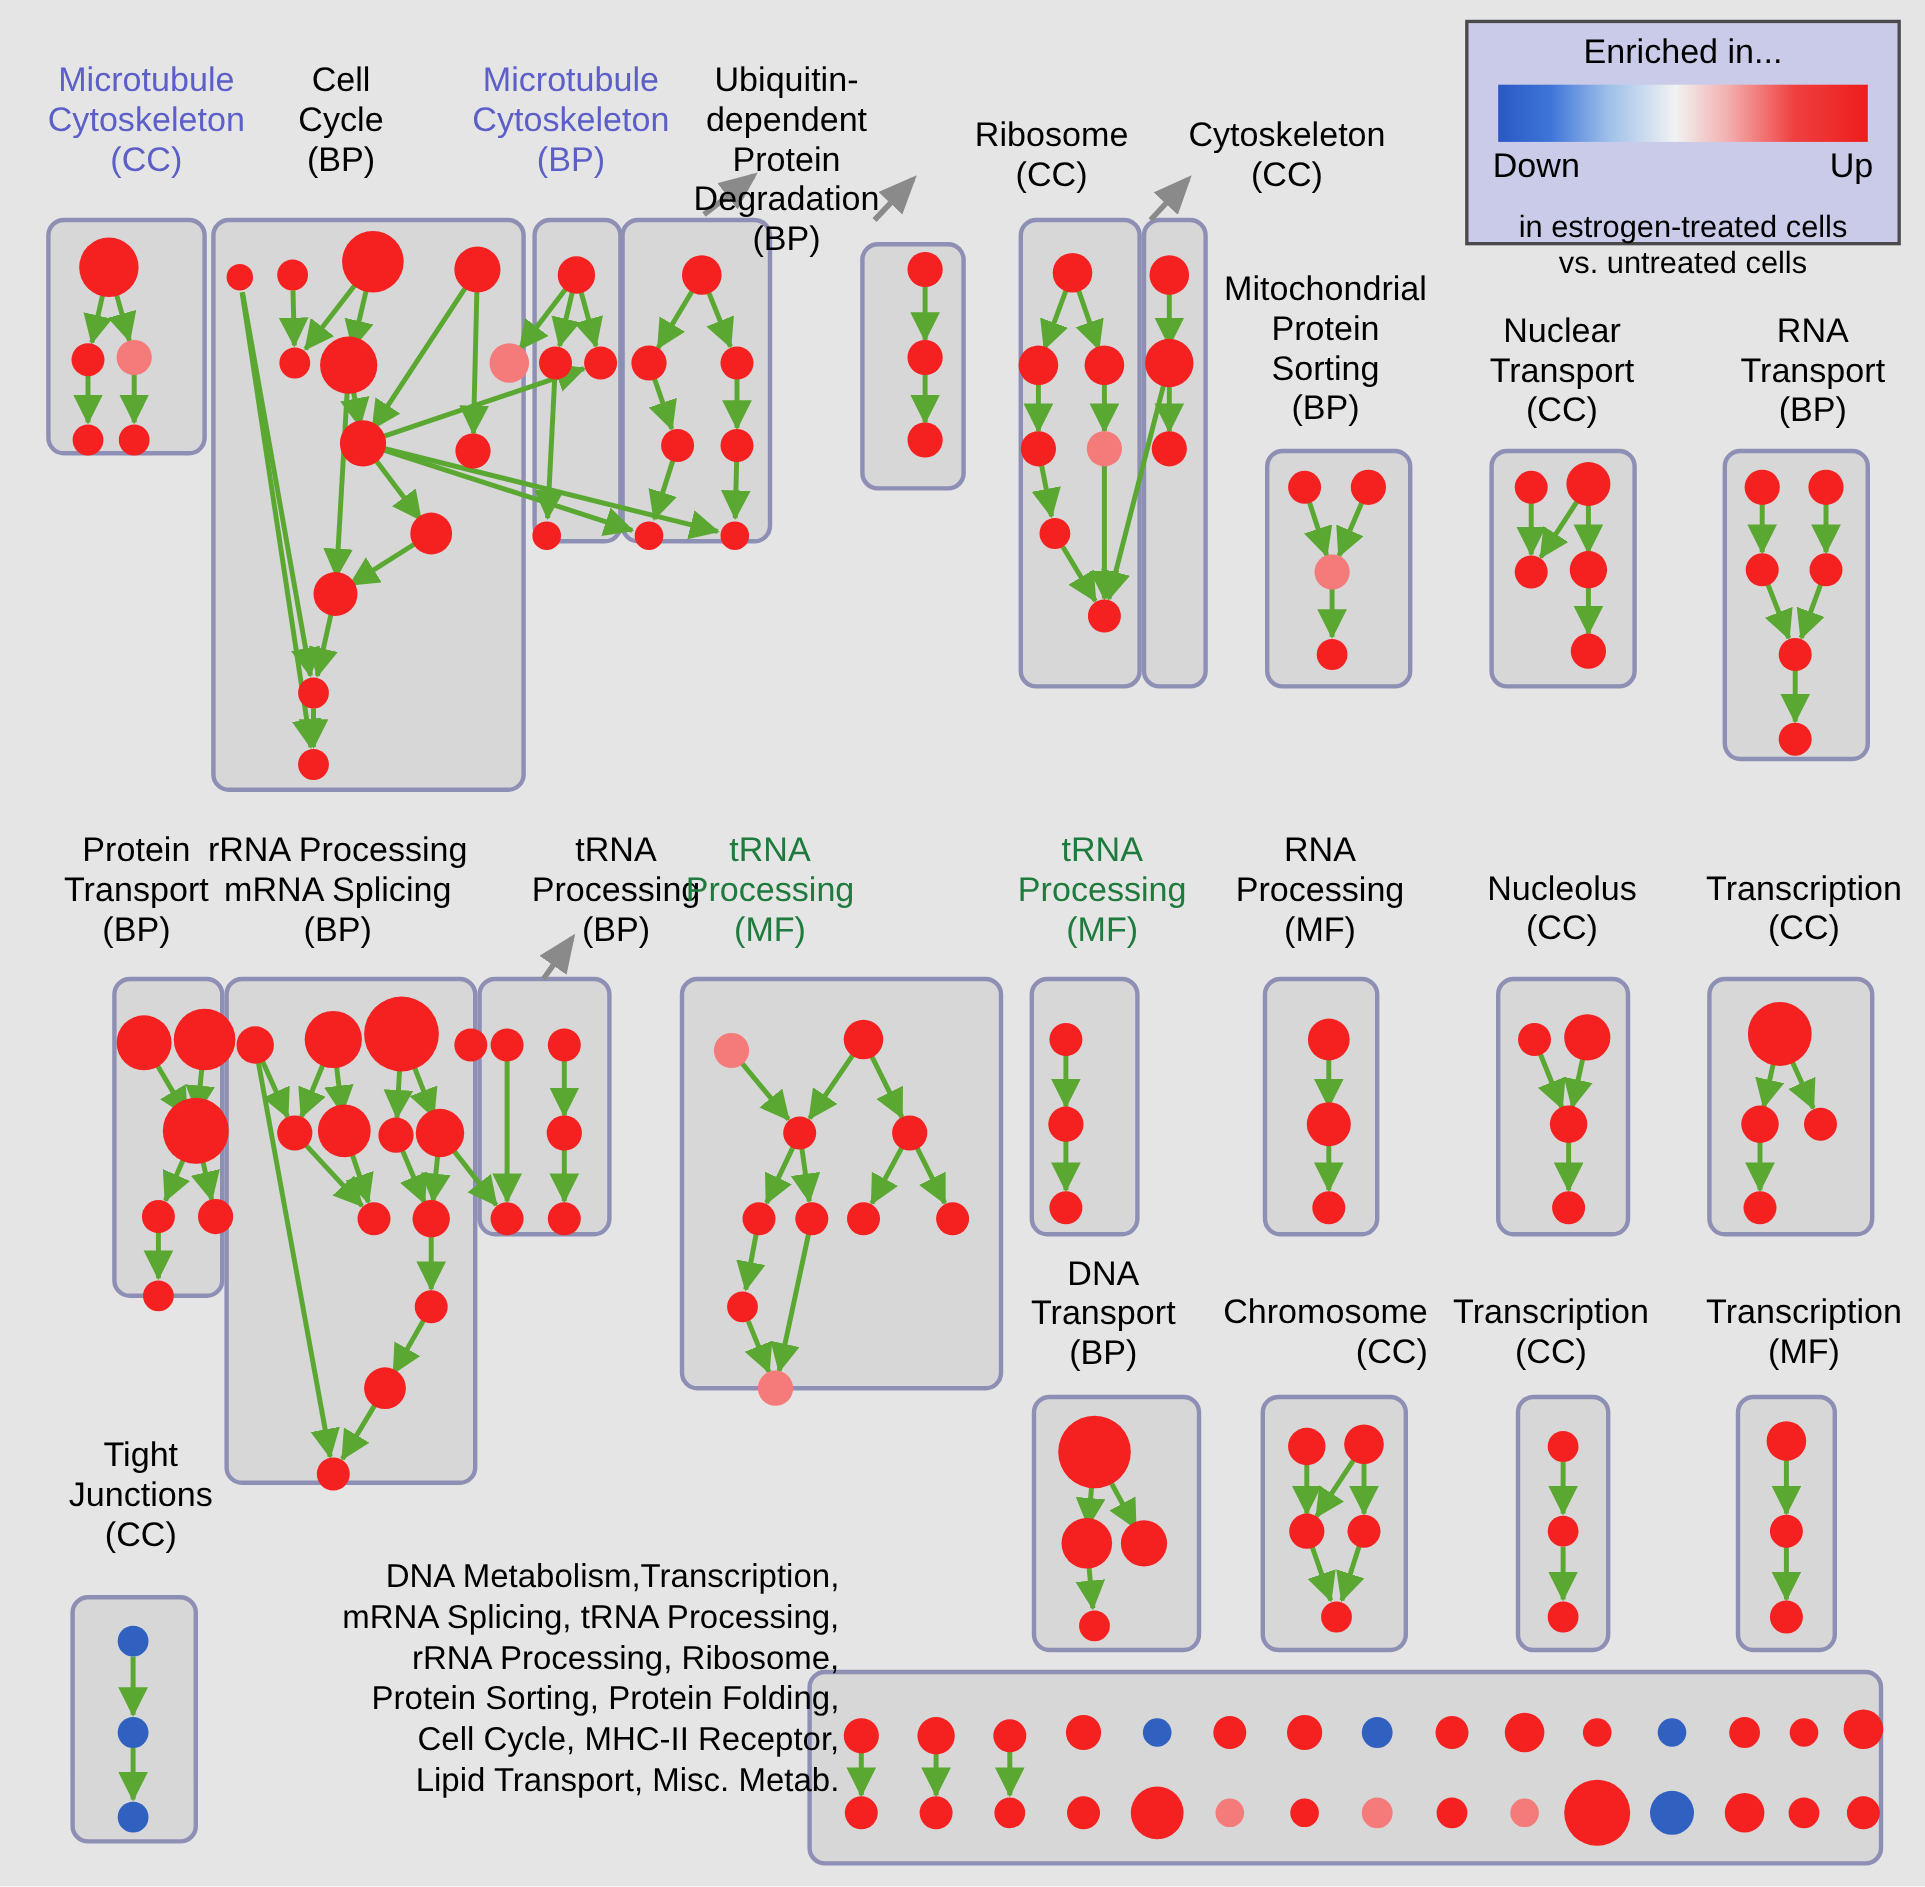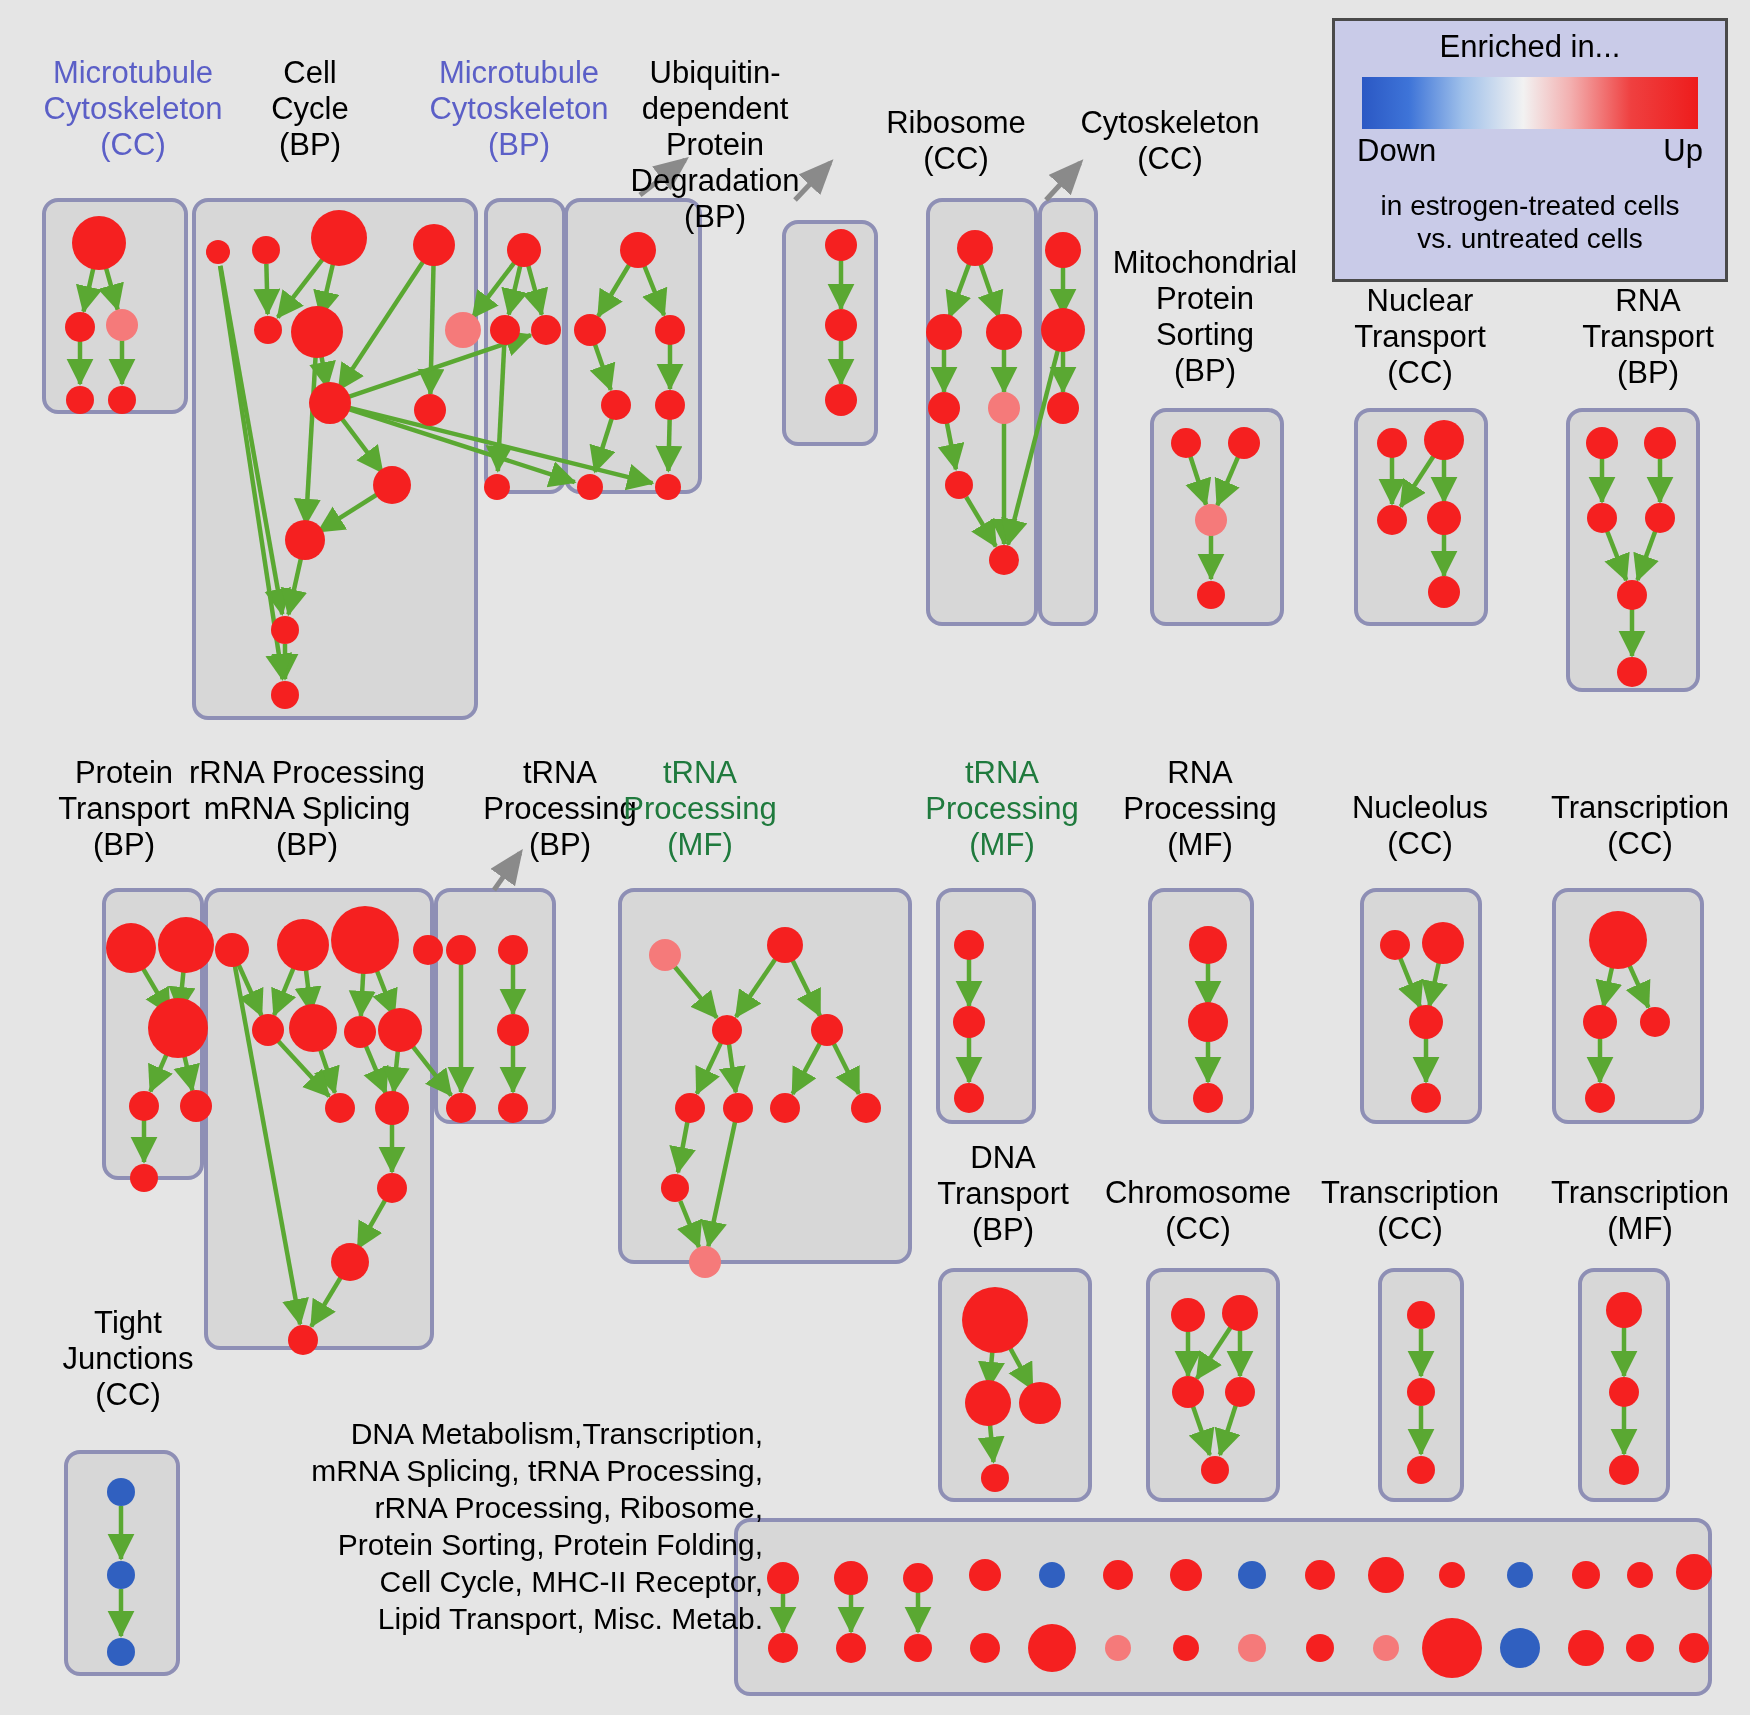--- a/index.html
+++ b/index.html
@@ -445,39 +445,39 @@
         <div class="label " style="left: 1110px; top: 755px; width: 180px;">RNA
 Processing
 (MF)</div>
         <div class="label " style="left: 1330px; top: 790px; width: 180px;">Nucleolus
 (CC)</div>
         <div class="label " style="left: 1540px; top: 790px; width: 200px;">Transcription
 (CC)</div>
         <div class="label " style="left: 908px; top: 1140px; width: 190px;">DNA
 Transport
 (BP)</div>
-        <div class="label " style="left: 1098px; top: 1175px; width: 200px;">Chromosome
+        <div class="label " style="left: 1098px; top: 1175px; width: 200px; text-align: right;">Chromosome
 (CC)</div>
         <div class="label " style="left: 1310px; top: 1175px; width: 200px;">Transcription
 (CC)</div>
         <div class="label " style="left: 1540px; top: 1175px; width: 200px;">Transcription
 (MF)</div>
         <div class="label " style="left: 38px; top: 1305px; width: 180px;">Tight
 Junctions
 (CC)</div>
       </div>
 
     <div class="multi-text" style="left:243px; top:1415px; width:520px;">DNA Metabolism,Transcription,
 mRNA Splicing, tRNA Processing,
 rRNA Processing, Ribosome,
 Protein Sorting, Protein Folding,
 Cell Cycle, MHC-II Receptor,
 Lipid Transport, Misc. Metab.</div>
 
-    <div class="legend" style="left:1332px; top:18px; width:396px; height:264px;">
+    <div class="legend" style="left:1332px; top:18px; width:396px; height:205px;">
       <div class="legend-title">Enriched in...</div>
       <div class="legend-bar"></div>
       <div class="legend-ends">
         <span>Down</span>
         <span>Up</span>
       </div>
       <div class="legend-sub">in estrogen-treated cells
 vs. untreated cells</div>
     </div>
   </div>

